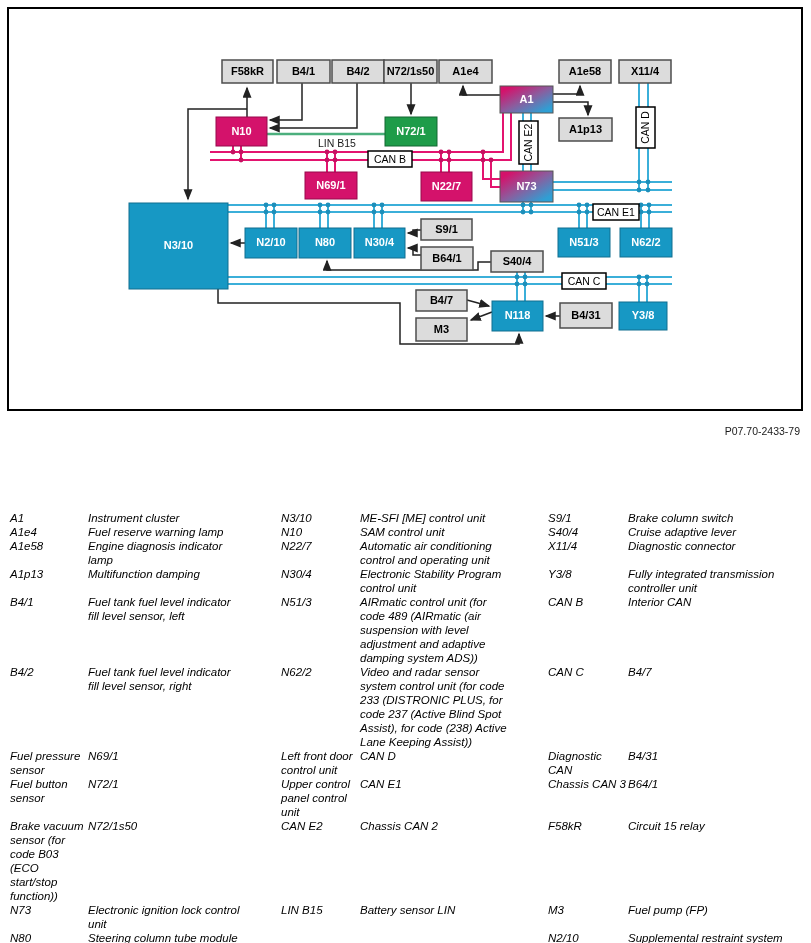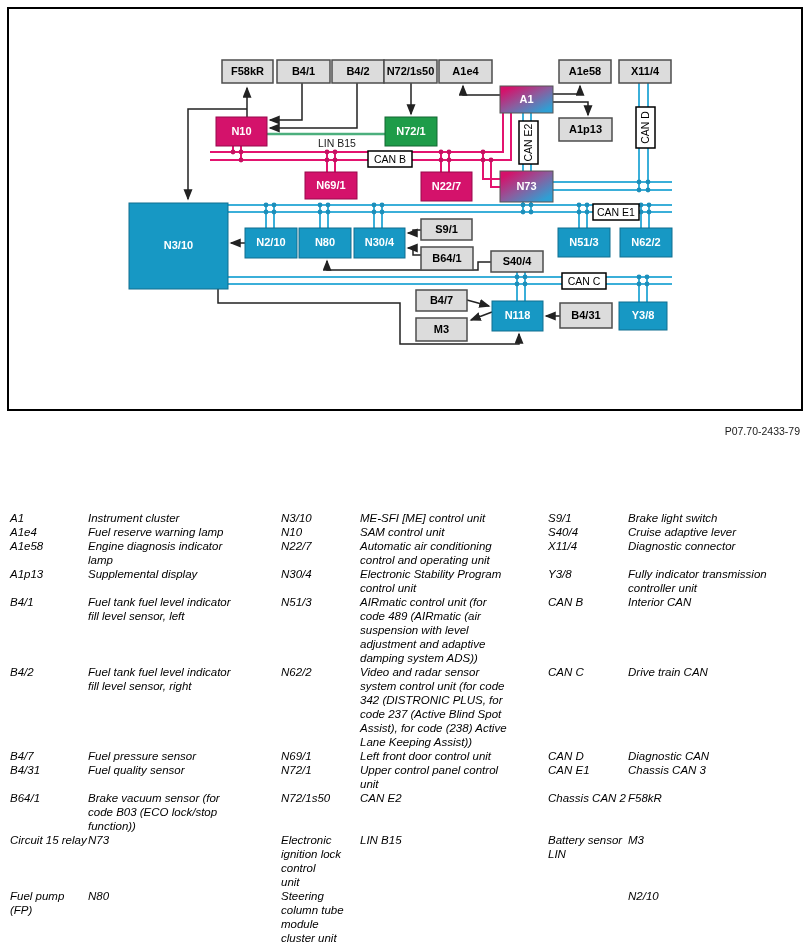--- a/index.html
+++ b/index.html
@@ -310,82 +310,81 @@
 
   <text class="fig" x="800" y="435">P07.70-2433-79</text>
 </svg>
 
 <div id="legend">
   <div>A1</div>
     <div>Instrument cluster</div>
     <div>N3/10</div>
     <div>ME-SFI [ME] control unit</div>
     <div>S9/1</div>
-    <div>Brake light switch</div>
+    <div>Brake column switch</div>
   <div>A1e4</div>
     <div>Fuel reserve warning lamp</div>
     <div>N10</div>
     <div>SAM control unit</div>
     <div>S40/4</div>
     <div>Cruise adaptive lever</div>
   <div>A1e58</div>
     <div>Engine diagnosis indicator
 lamp</div>
     <div>N22/7</div>
     <div>Automatic air conditioning
 control and operating unit</div>
     <div>X11/4</div>
     <div>Diagnostic connector</div>
   <div>A1p13</div>
-    <div>Supplemental display</div>
+    <div>Multifunction damping</div>
     <div>N30/4</div>
     <div>Electronic Stability Program
 control unit</div>
     <div>Y3/8</div>
-    <div>Fully indicator transmission
+    <div>Fully integrated transmission
 controller unit</div>
   <div>B4/1</div>
     <div>Fuel tank fuel level indicator
 fill level sensor, left</div>
     <div>N51/3</div>
     <div>AIRmatic control unit (for
 code 489 (AIRmatic (air
 suspension with level
 adjustment and adaptive
 damping system ADS))</div>
     <div>CAN B</div>
     <div>Interior CAN</div>
   <div>B4/2</div>
     <div>Fuel tank fuel level indicator
 fill level sensor, right</div>
     <div>N62/2</div>
     <div>Video and radar sensor
 system control unit (for code
-342 (DISTRONIC PLUS, for
+233 (DISTRONIC PLUS, for
 code 237 (Active Blind Spot
 Assist), for code (238) Active
 Lane Keeping Assist))</div>
     <div>CAN C</div>
-    <div>Drive train CAN</div>
   <div>B4/7</div>
     <div>Fuel pressure sensor</div>
     <div>N69/1</div>
     <div>Left front door control unit</div>
     <div>CAN D</div>
     <div>Diagnostic CAN</div>
   <div>B4/31</div>
-    <div>Fuel quality sensor</div>
+    <div>Fuel button sensor</div>
     <div>N72/1</div>
     <div>Upper control panel control
 unit</div>
     <div>CAN E1</div>
     <div>Chassis CAN 3</div>
   <div>B64/1</div>
     <div>Brake vacuum sensor (for
-code B03 (ECO lock/stop
+code B03 (ECO start/stop
 function))</div>
     <div>N72/1s50</div>
     <div>CAN E2</div>
     <div>Chassis CAN 2</div>
   <div>F58kR</div>
     <div>Circuit 15 relay</div>
     <div>N73</div>
     <div>Electronic ignition lock control
 unit</div>
     <div>LIN B15</div>

